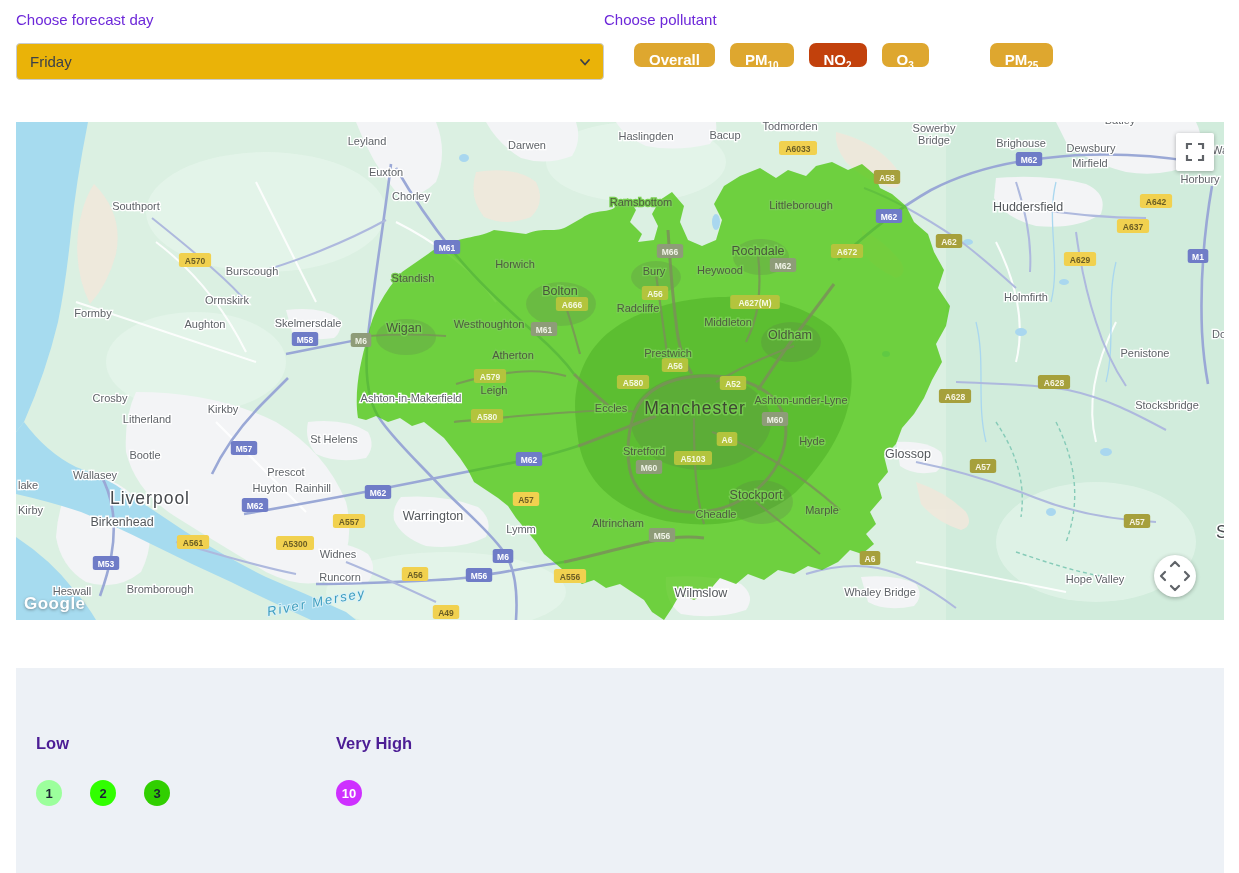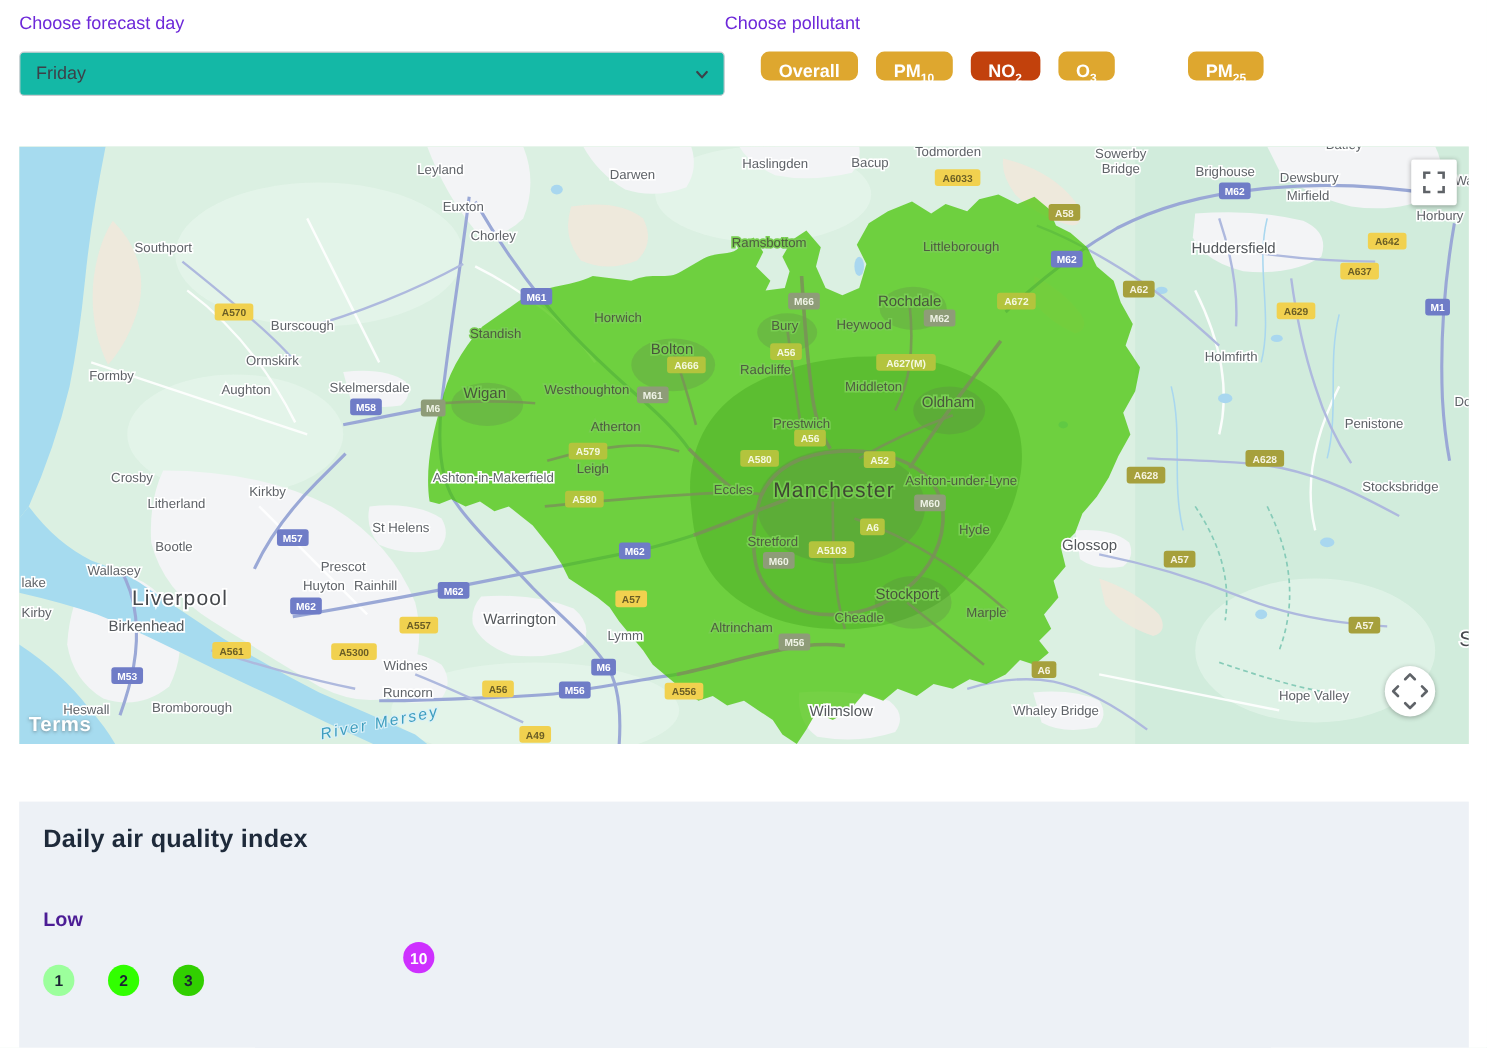--- a/index.html
+++ b/index.html
@@ -7,21 +7,21 @@
               font-family:"Liberation Sans", sans-serif; }
 
   
   .ctl-label { position:absolute; font-size:15px; font-weight:400; color:#6d28d9; }
   #label-day { left:16px; top:11px; }
   #label-pollutant { left:604px; top:11px; }
 
   .day-select-wrap { position:absolute; left:16px; top:43px; width:588px; height:37px; }
   select.day-select {
     width:100%; height:100%; appearance:none; -webkit-appearance:none;
-    border:1px solid #c8ccd0; border-radius:4px; background:#14b8a6;
+    border:1px solid #c8ccd0; border-radius:4px; background:#eab308;
     font-family:"Liberation Sans", sans-serif; font-size:15px; color:#3c4149;
     padding:0 34px 0 13px; outline:none;
   }
   .select-chevron { position:absolute; right:12px; top:12px; pointer-events:none; }
 
   .pollutant-row { position:absolute; left:634px; top:43px; display:flex; gap:15px; }
   .pollutant-btn {
     height:24px; border:none; border-radius:7px; cursor:pointer;
     color:#fff; font-family:"Liberation Sans", sans-serif;
     font-size:15px; font-weight:bold; padding:0 15px; line-height:34px;
@@ -402,21 +402,21 @@
         <text x="796" y="323" class="lbl-i" text-anchor="middle">Hyde</text>
         <text x="628" y="333" class="lbl-i" text-anchor="middle">Stretford</text>
         <text x="740" y="377" class="lbl-im" text-anchor="middle">Stockport</text>
         <text x="700" y="396" class="lbl-i" text-anchor="middle">Cheadle</text>
         <text x="806" y="392" class="lbl-i" text-anchor="middle">Marple</text>
         <text x="602" y="405" class="lbl-i" text-anchor="middle">Altrincham</text>
       </g>
     <text id="water-label" class="lbl-water" x="252" y="494" transform="rotate(-11 252 494)">River Mersey</text>
   </svg>
 
-  <div class="map-google-logo">Terms</div>
+  <div class="map-google-logo">Google</div>
 
 
   <button class="fullscreen-btn">
     <svg width="20" height="20" viewBox="0 0 20 20" style="display:block;margin:auto">
       <path d="M2,7 V2 H7 M13,2 H18 V7 M18,13 V18 H13 M7,18 H2 V13" fill="none" stroke="#5f6368" stroke-width="2.2"></path>
     </svg>
   </button>
 
   <button class="pan-btn">
     <svg width="42" height="42" viewBox="0 0 42 42" style="display:block">
@@ -424,29 +424,29 @@
         <path d="M17,11 L21,7 L25,11"></path>
           <path d="M17,31 L21,35 L25,31"></path>
         <path d="M11,17 L7,21 L11,25"></path>
           <path d="M31,17 L35,21 L31,25"></path>
       </g>
     </svg>
   </button>
 </div>
 
 <div class="aqi-panel">
-  <div class="aqi-title">Daily air quality index</div>
   <div class="aqi-groups">
     <div class="aqi-group">
       <div class="aqi-group-name">Low</div>
       <div class="badge-row">
           <div class="aqi-badge" style="background: rgb(156, 255, 156); color: rgb(27, 36, 51);">1</div>
           <div class="aqi-badge" style="background: rgb(49, 255, 0); color: rgb(27, 36, 51);">2</div>
           <div class="aqi-badge" style="background: rgb(49, 207, 0); color: rgb(27, 36, 51);">3</div>
         </div>
     </div>
     <div class="aqi-group">
+      <div class="aqi-group-name">Very High</div>
       <div class="badge-row">
           <div class="aqi-badge" style="background: rgb(206, 48, 255); color: rgb(255, 255, 255);">10</div>
         </div>
     </div>
   </div>
 </div>
 
 </body></html>

